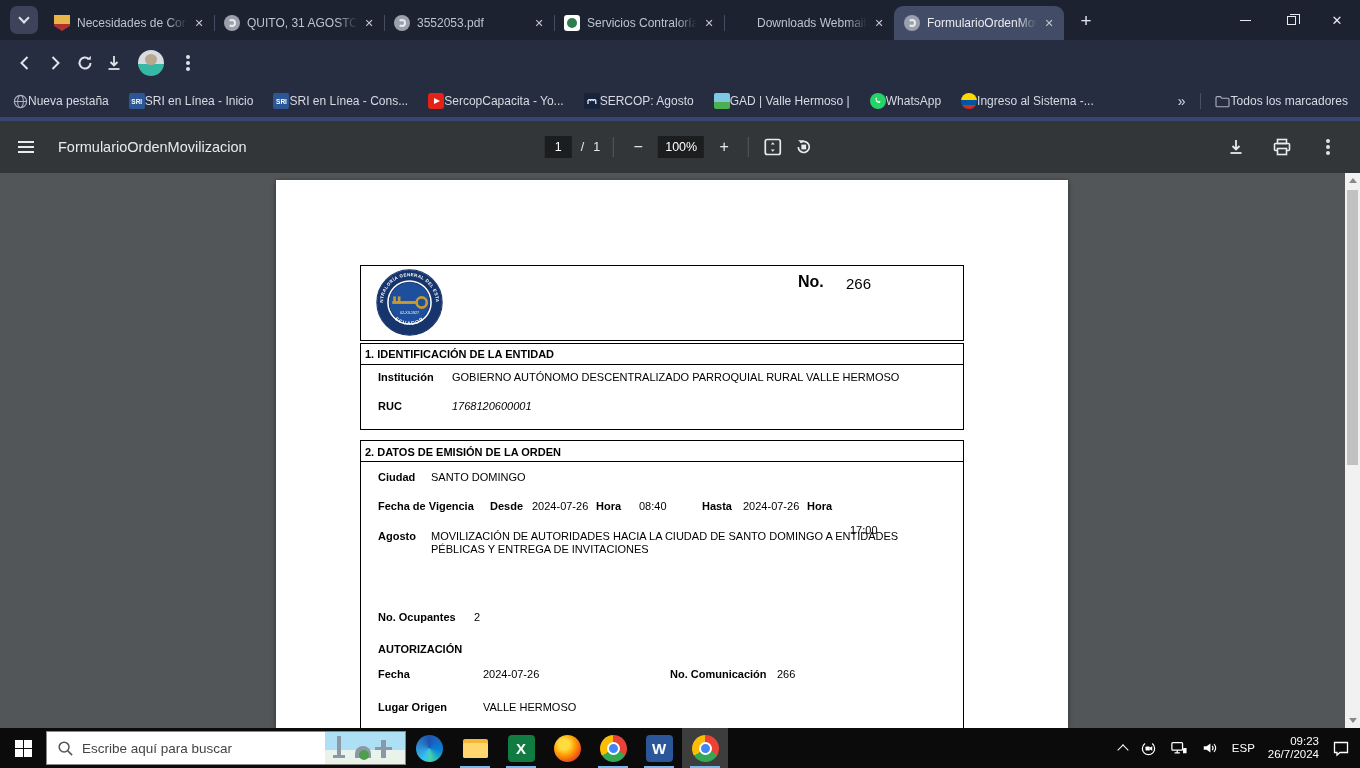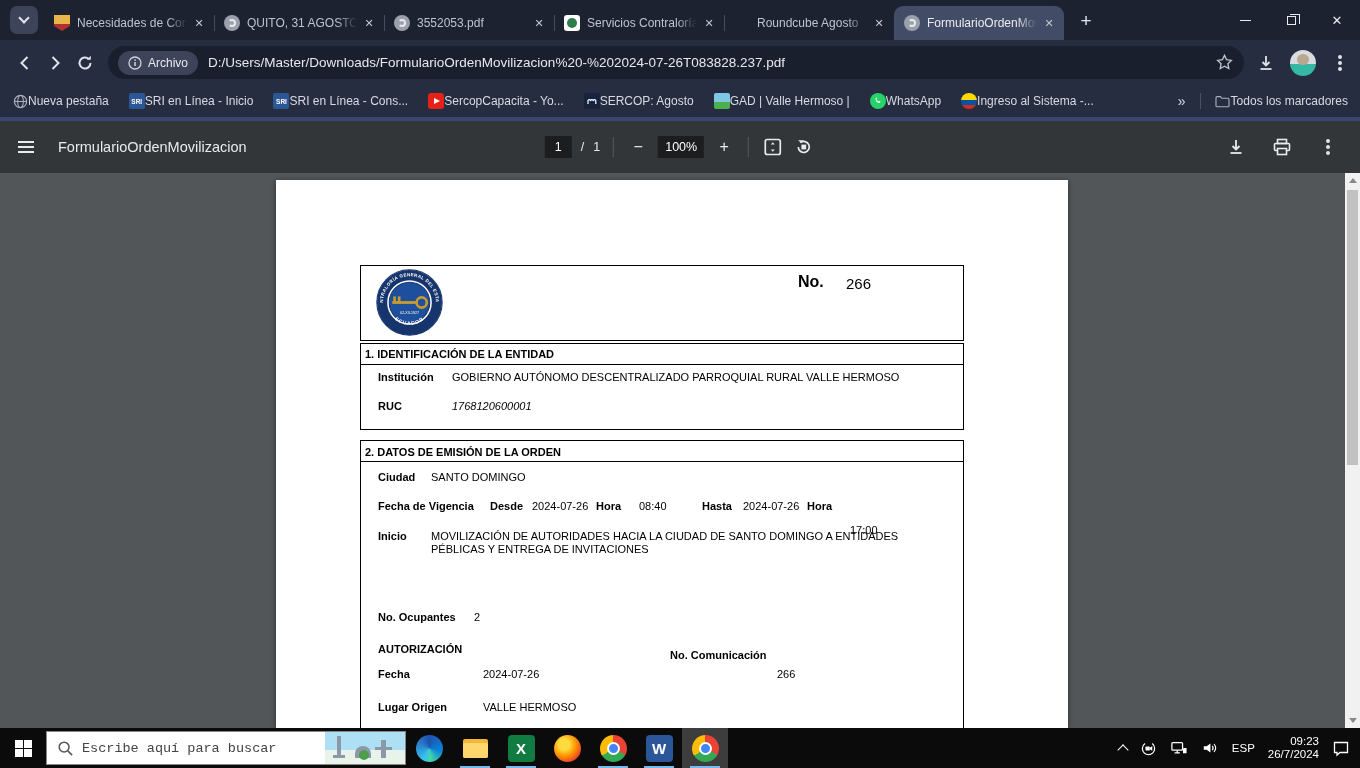--- a/index.html
+++ b/index.html
@@ -98,21 +98,21 @@
   .fno { position:absolute; left:438px; top:8px; font-weight:bold; font-size:16px; }
   .fnoval { position:absolute; left:486px; top:10px; font-size:15px; }
   .motivo { position:absolute; left:71px; top:265px; width:515px; white-space:normal; line-height:12.5px; }
 
   
   .taskbar { height:40px; background:#0b0b0b; display:flex; align-items:stretch; color:#fff; }
   .startbtn { width:46px; display:flex; align-items:center; justify-content:center; flex:none; }
   .winlogo { display:grid; grid-template-columns:8px 8px; grid-template-rows:8px 8px; gap:1px; }
   .winlogo span { background:#fdfdfd; }
   .searchbox { width:360px; background:#fff; display:flex; align-items:center; margin:3px 0 3px 0; border:1px solid #888;
-               font-size:13.5px; color:#444; position:relative; flex:none;font-family:Liberation Mono, monospace; }
+               font-size:13.5px; color:#444; position:relative; flex:none; }
   .searchtext { margin-left:8px; white-space:nowrap; }
   .search-img { position:absolute; right:0; top:0; bottom:0; width:80px; overflow:hidden;
                 background:linear-gradient(180deg,#aee0f5 0 55%,#e9f3ea 55%); }
   .search-img i { position:absolute; background:#8a98a8; }
   .task-btn { width:46px; display:flex; align-items:center; justify-content:center; position:relative; flex:none; }
   .task-btn.open::after { content:""; position:absolute; bottom:0; left:8px; right:8px; height:2px; background:#76b9ed; }
   .task-btn.activeapp { background:#3d3d3d; }
   .tb-ic { width:27px; height:27px; position:relative; }
   .tb-edge { border-radius:50%; background:conic-gradient(from 210deg,#35c1f1,#2052b0 40%,#0883d8 70%,#45d3a8 90%,#35c1f1); }
   .tb-folder { background:transparent; }
@@ -154,21 +154,21 @@
       <span class="tab-title">3552053.pdf</span>
       <span class="tab-close">✕</span>
     </div>
     <div class="tab">
       <span class="fav fav-contra"></span>
       <span class="tab-title">Servicios Contraloría</span>
       <span class="tab-close">✕</span>
     </div>
     <div class="tab">
       <span class="fav"><span class="fav-round"></span></span>
-      <span class="tab-title">Roundcube Agosto</span>
+      <span class="tab-title">Downloads Webmail</span>
       <span class="tab-close">✕</span>
     </div>
     <div class="tab active">
       <span class="fav fav-pdf"></span>
       <span class="tab-title">FormularioOrdenMov</span>
       <span class="tab-close">✕</span>
     </div>
 
     <div class="newtab">+</div>
 
@@ -191,34 +191,20 @@
     </div>
     <div class="navbtn">
       <svg width="20" height="20" viewBox="0 0 20 20">
           <path d="M7.5 4 L13.5 10 L7.5 16" stroke="#dfe3ea" stroke-width="2" fill="none"></path>
         </svg>
     </div>
     <div class="navbtn">
       <svg width="20" height="20" viewBox="0 0 20 20">
         <path d="M15.5 10 a5.5 5.5 0 1 1 -1.7 -3.95" stroke="#dfe3ea" stroke-width="2" fill="none"></path>
         <path d="M15.8 2.8 v4 h-4 z" fill="#dfe3ea"></path>
-      </svg>
-    </div>
-    <div class="omnibox">
-      <div class="chip">
-        <svg width="14" height="14" viewBox="0 0 14 14">
-          <circle cx="7" cy="7" r="6" stroke="#cdd1d8" stroke-width="1.3" fill="none"></circle>
-          <rect x="6.3" y="6" width="1.5" height="4" fill="#cdd1d8"></rect>
-            <rect x="6.3" y="3.4" width="1.5" height="1.5" fill="#cdd1d8"></rect>
-        </svg>
-        <span>Archivo</span>
-      </div>
-      <span class="url">D:/Users/Master/Downloads/FormularioOrdenMovilizacion%20-%202024-07-26T083828.237.pdf</span>
-      <svg width="19" height="19" viewBox="0 0 20 20">
-        <path d="M10 2.5 l2.2 4.6 5 .7 -3.6 3.5 .9 5 -4.5-2.4 -4.5 2.4 .9-5 -3.6-3.5 5-.7z" stroke="#bfc4cd" stroke-width="1.4" fill="none"></path>
       </svg>
     </div>
     <div class="toolbar-right">
       <svg width="20" height="20" viewBox="0 0 20 20">
         <path d="M10 3 v9 M6.5 9 L10 12.5 L13.5 9" stroke="#dfe3ea" stroke-width="1.8" fill="none"></path>
         <path d="M4.5 16 h11" stroke="#dfe3ea" stroke-width="1.8"></path>
       </svg>
       <div class="avatar"></div>
       <div class="dots3"></div>
     </div>
@@ -374,31 +360,31 @@
         <span class="fb" style="left:18px; top:235px;">Fecha de Vigencia</span>
         <span class="fb" style="left:130px; top:235px;">Desde</span>
         <span class="fv" style="left:172px; top:235px;">2024-07-26</span>
         <span class="fb" style="left:236px; top:235px;">Hora</span>
         <span class="fv" style="left:279px; top:235px;">08:40</span>
         <span class="fb" style="left:342px; top:235px;">Hasta</span>
         <span class="fv" style="left:383px; top:235px;">2024-07-26</span>
         <span class="fb" style="left:447px; top:235px;">Hora</span>
         <span class="fv" style="left:490px; top:235px;margin-top:24px;">17:00</span>
 
-        <span class="fb" style="left:18px; top:265px;">Inicio</span>
+        <span class="fb" style="left:18px; top:265px;">Agosto</span>
         <span class="motivo">MOVILIZACIÓN DE AUTORIDADES HACIA LA CIUDAD DE SANTO DOMINGO A ENTIDADES PÉBLICAS Y ENTREGA DE INVITACIONES</span>
 
         <span class="fb" style="left:18px; top:346px;">No. Ocupantes</span>
         <span class="fv" style="left:114px; top:346px;">2</span>
 
         <span class="fb" style="left:18px; top:378px;">AUTORIZACIÓN</span>
 
         <span class="fb" style="left:18px; top:403px;">Fecha</span>
         <span class="fv" style="left:123px; top:403px;">2024-07-26</span>
-        <span class="fb" style="left:310px; top:384px;">No. Comunicación</span>
+        <span class="fb" style="left:310px; top:403px;">No. Comunicación</span>
         <span class="fv" style="left:417px; top:403px;">266</span>
 
         <span class="fb" style="left:18px; top:436px;">Lugar Origen</span>
         <span class="fv" style="left:123px; top:436px;">VALLE HERMOSO</span>
 
         <span class="fb" style="left:18px; top:462px;">Lugar Destino</span>
         <span class="fv" style="left:123px; top:462px;">SANTO DOMINGO</span>
       </div>
     </div>
 

